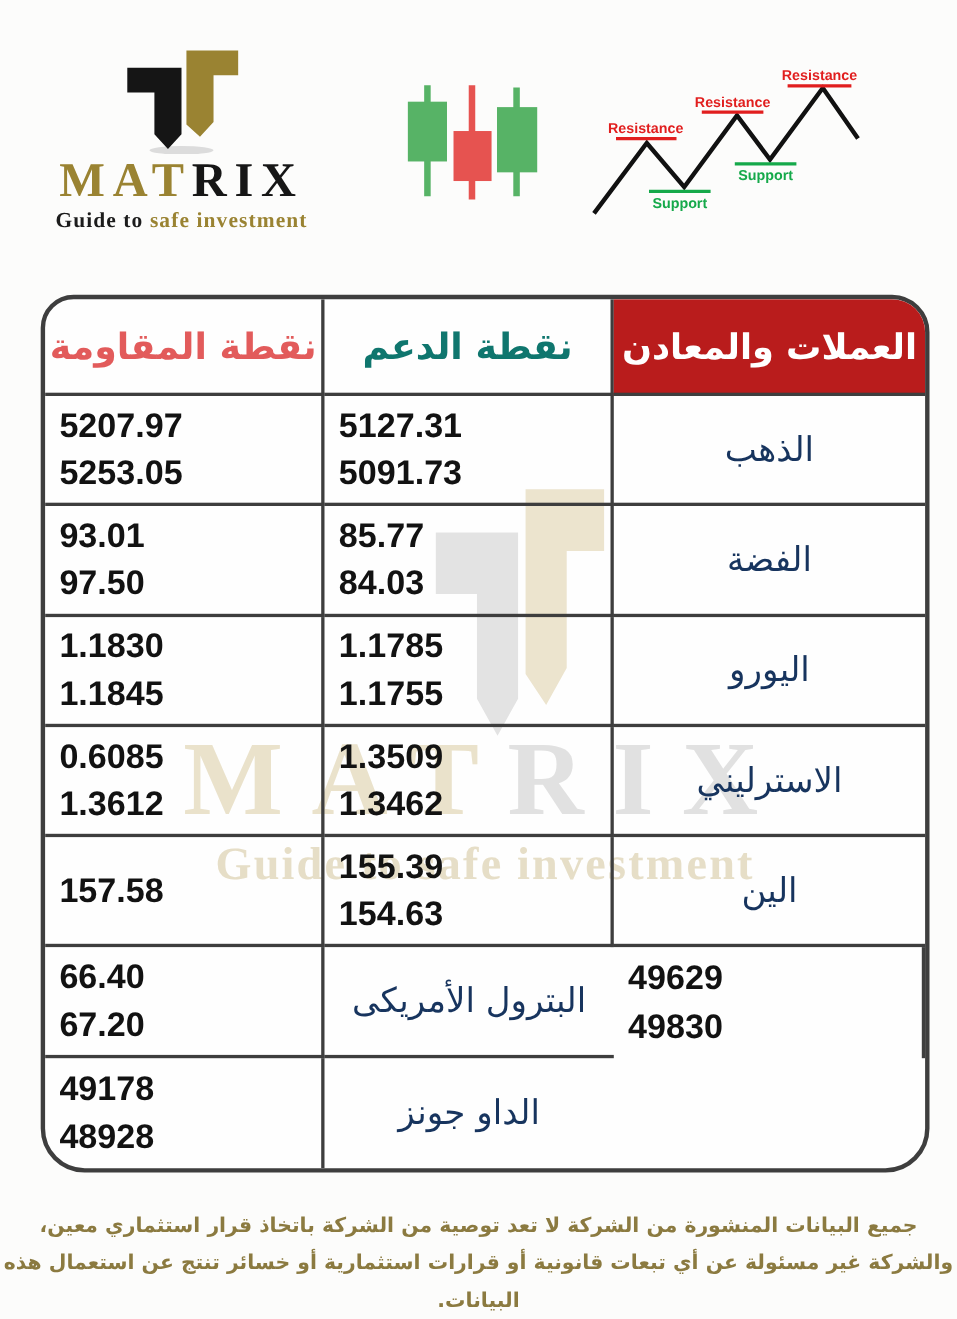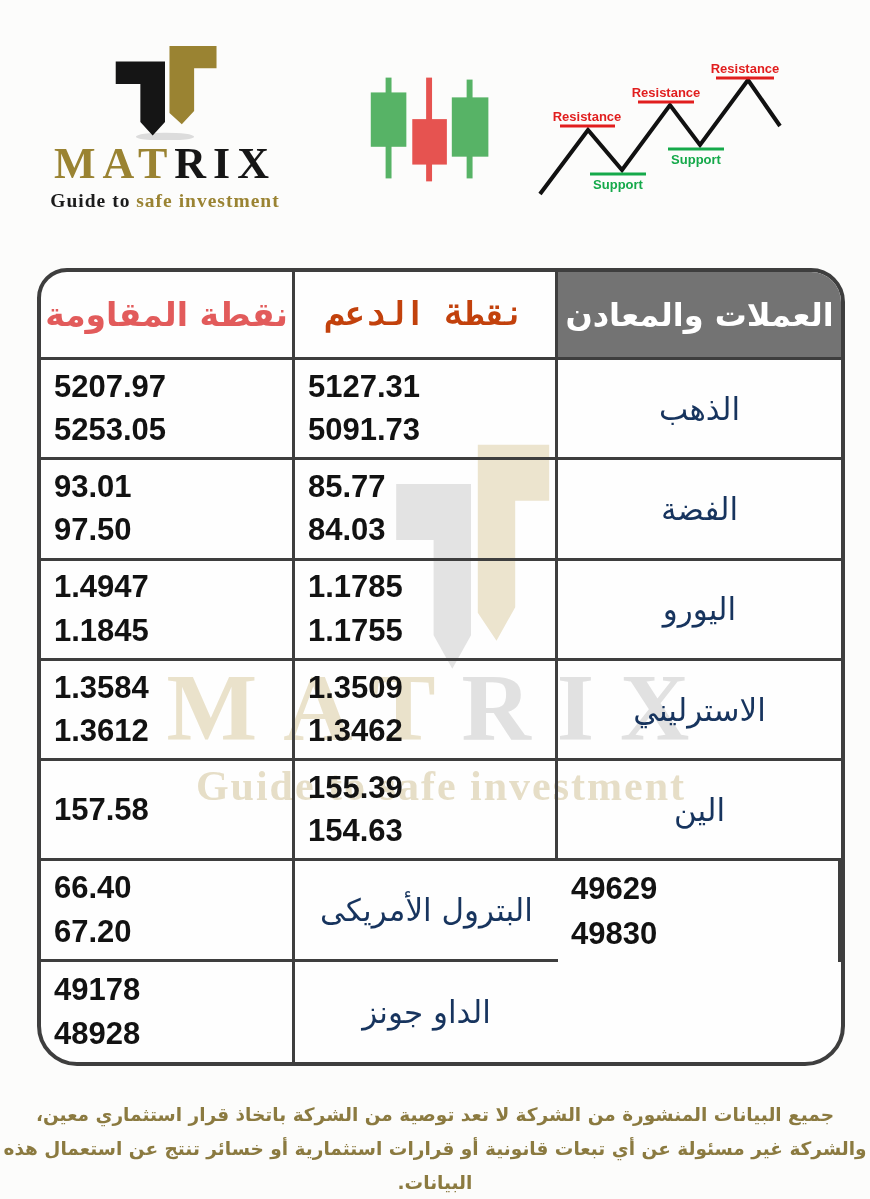--- a/index.html
+++ b/index.html
@@ -59,22 +59,22 @@
     display:grid;
     grid-template-columns:254px 263px 283px;
     grid-template-rows:88px repeat(7,100.3px);
   }
   .cell{box-sizing:border-box;background:transparent;}
   .b-r{border-right:3px solid #3e3e3e;}
   .b-b{border-bottom:3px solid #3e3e3e;}
   .hcell{display:flex;align-items:center;justify-content:center;
     font-weight:bold;font-size:33px;}
   .h-res{color:#e25b5b;}
-  .h-sup{color:#c2410c;font-family:Liberation Mono, monospace;}
-  .h-name{background:#737373;color:#fff;font-size:32px;}
+  .h-sup{color:#0f766e;}
+  .h-name{background:#b91c1c;color:#fff;font-size:32px;}
   .numcell{
     display:flex;flex-direction:column;justify-content:space-evenly;
     padding-left:13px;
     font-family:"Liberation Sans","DejaVu Sans",sans-serif;
     font-weight:bold;font-size:31px;color:#121212;line-height:1.05;
   }
   .namecell{
     display:flex;align-items:center;justify-content:center;
     font-weight:normal;font-size:31px;color:#17345e;
   }
@@ -173,31 +173,31 @@
         <span>93.01</span>
         <span>97.50</span>
       </div>
       <div class="cell numcell b-r b-b">
         <span>85.77</span>
         <span>84.03</span>
       </div>
       <div class="cell namecell b-b">الفضة</div>
 
       <div class="cell numcell b-r b-b">
-        <span>1.4947</span>
+        <span>1.1830</span>
         <span>1.1845</span>
       </div>
       <div class="cell numcell b-r b-b">
         <span>1.1785</span>
         <span>1.1755</span>
       </div>
       <div class="cell namecell b-b">اليورو</div>
 
       <div class="cell numcell b-r b-b">
-        <span>1.3584</span>
+        <span>0.6085</span>
         <span>1.3612</span>
       </div>
       <div class="cell numcell b-r b-b">
         <span>1.3509</span>
         <span>1.3462</span>
       </div>
       <div class="cell namecell b-b">الاسترليني</div>
 
       <div class="cell numcell b-r b-b">
         <span>157.58</span>

